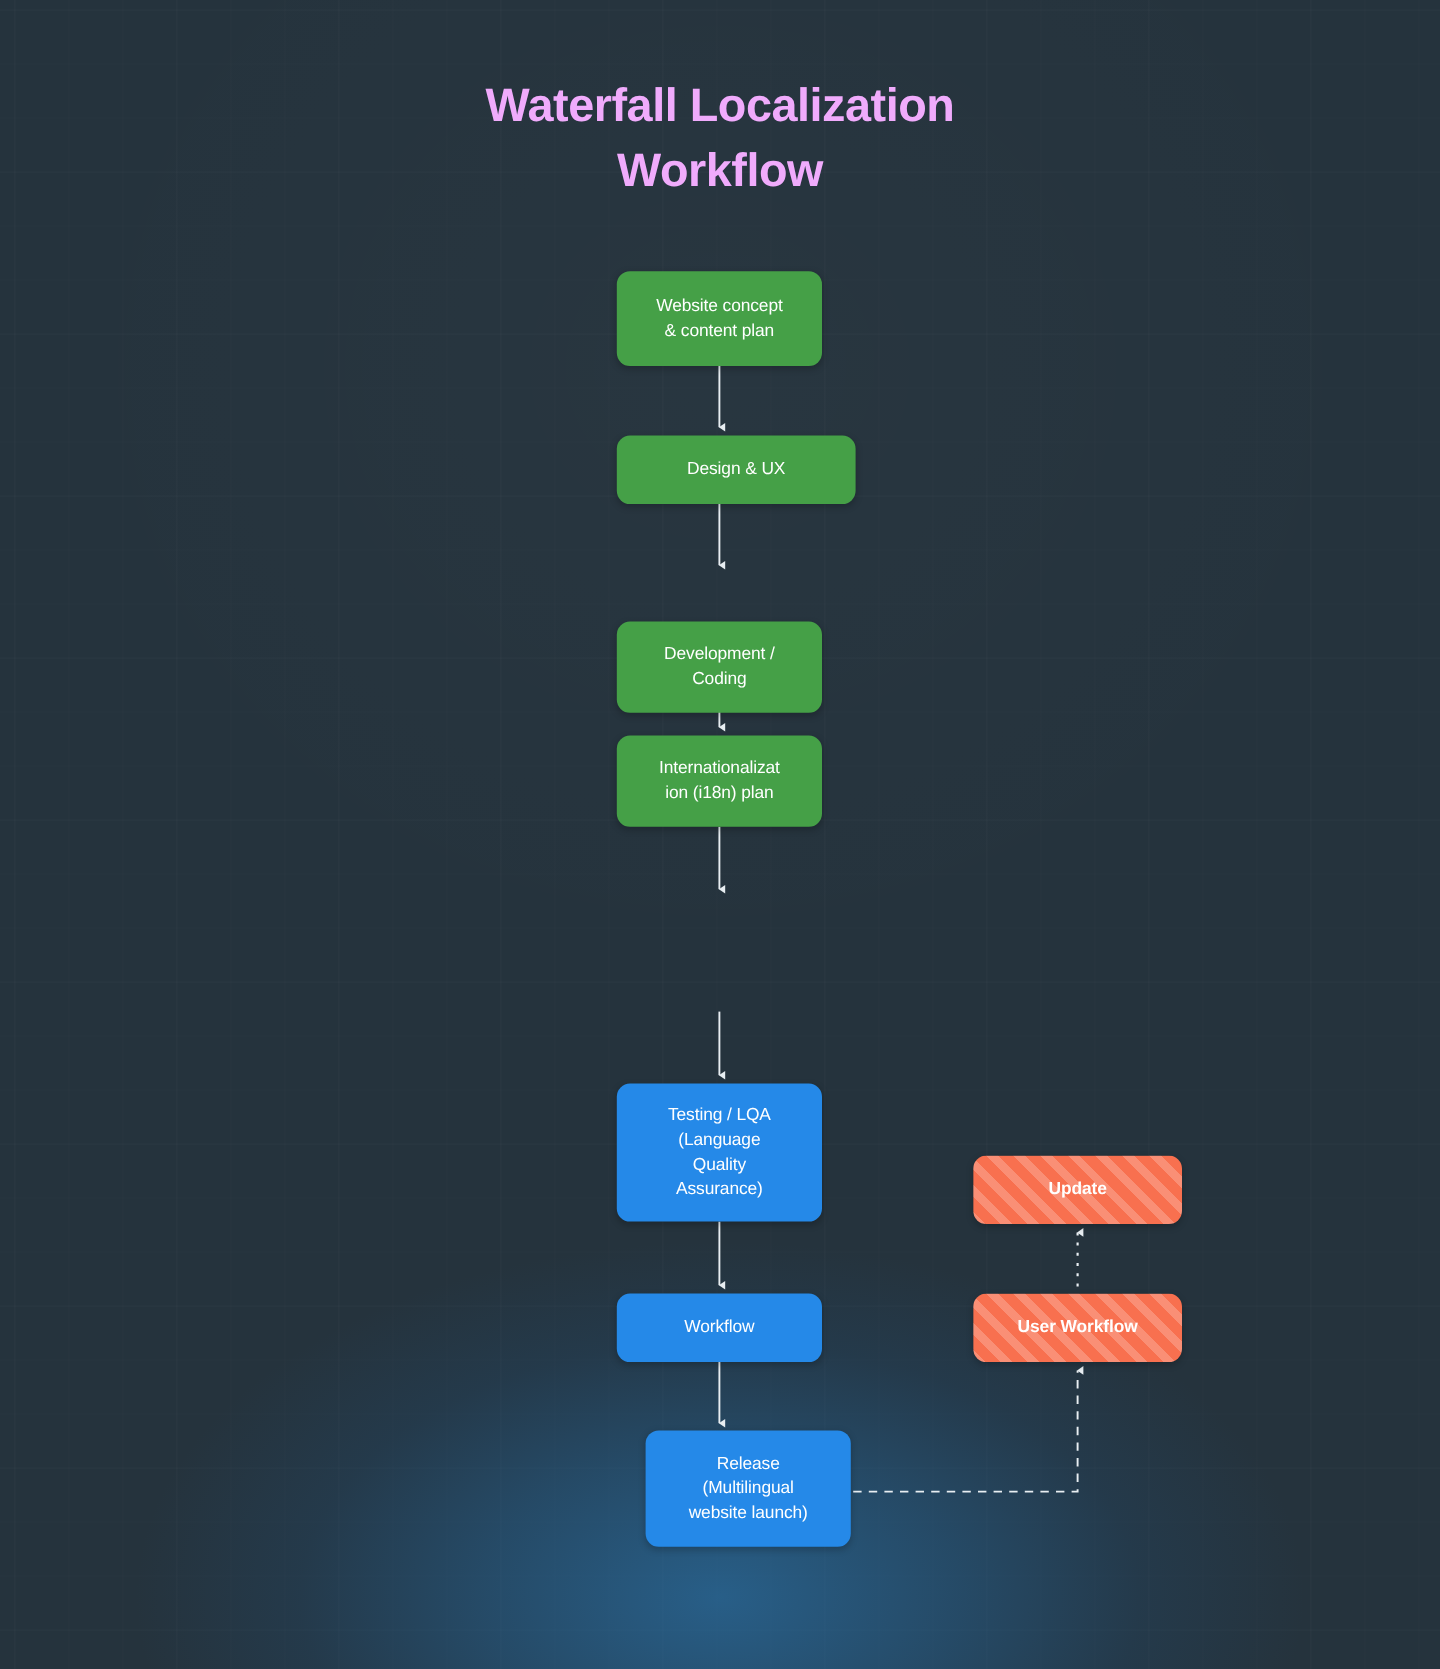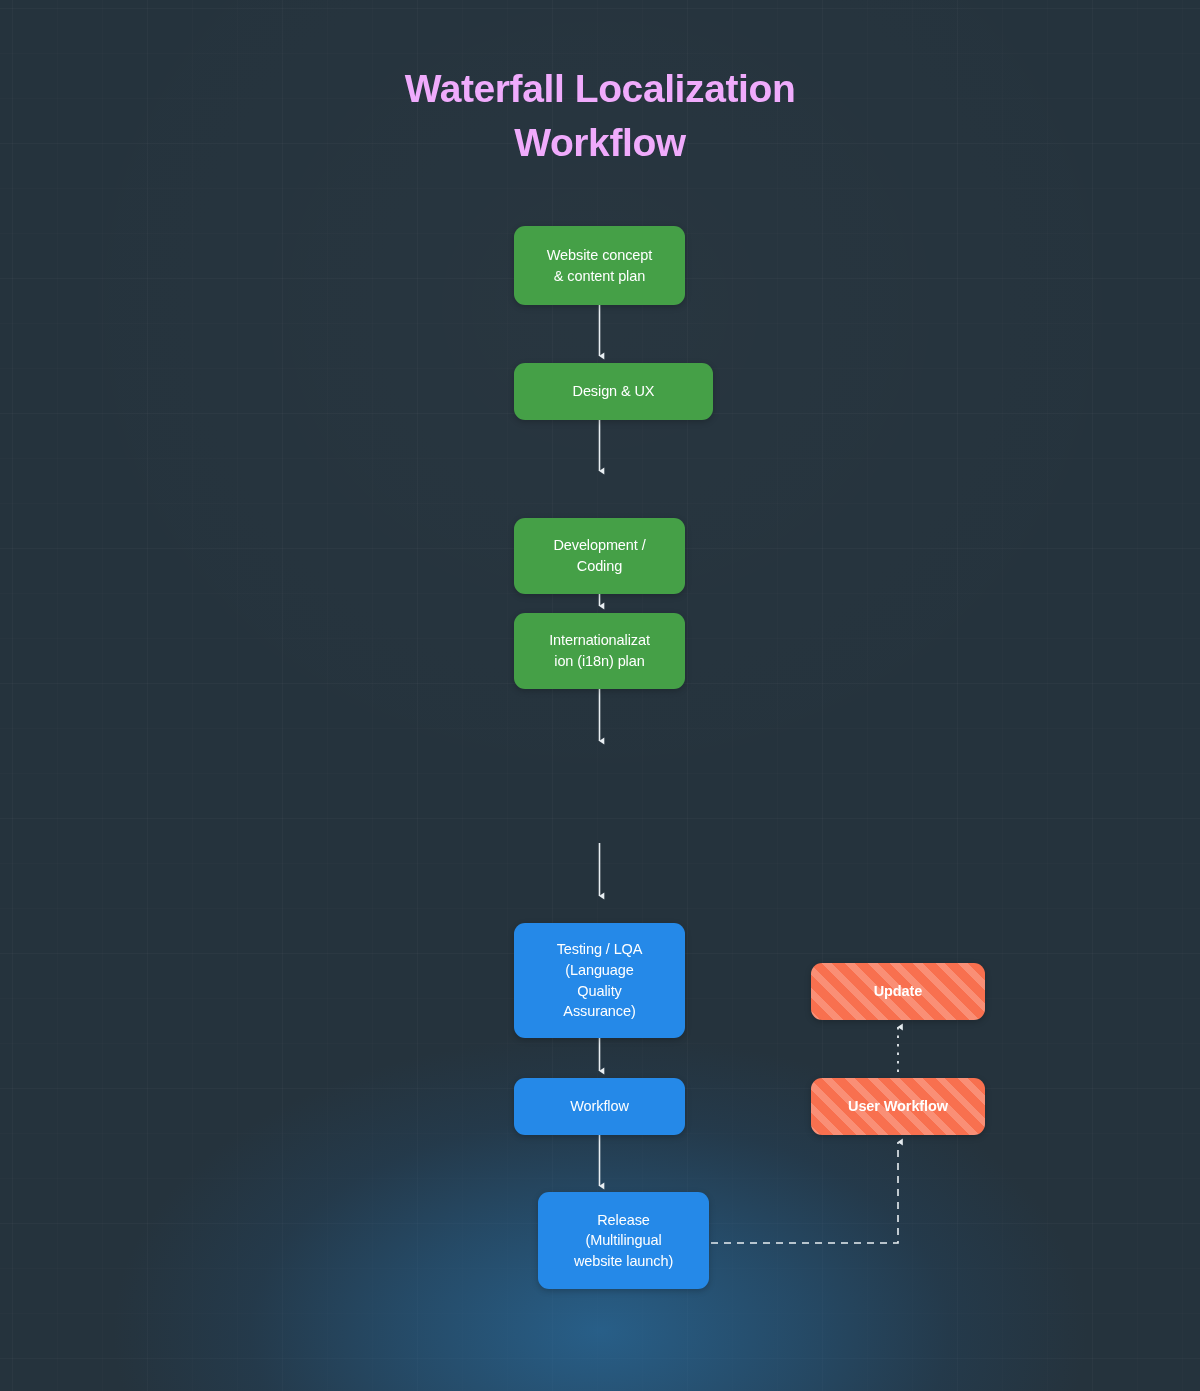--- a/index.html
+++ b/index.html
@@ -154,21 +154,21 @@
     <span>Development /
 Coding</span>
   </div>
 
   <div class="node green" style="left:514px; top:613px;  width:171px; height:76px;">
     <span>Internationalizat
 ion (i18n) plan</span>
   </div>
 
 
-  <div class="node blue" style="left:514px; top:903px;  width:171px; height:115px;margin-top:20px;">
+  <div class="node blue" style="left:514px; top:903px;  width:171px; height:115px;">
     <span>Testing / LQA
 (Language
 Quality
 Assurance)</span>
   </div>
 
   <div class="node blue" style="left:514px; top:1078px; width:171px; height:57px;">
     <span>Workflow</span>
   </div>
 

